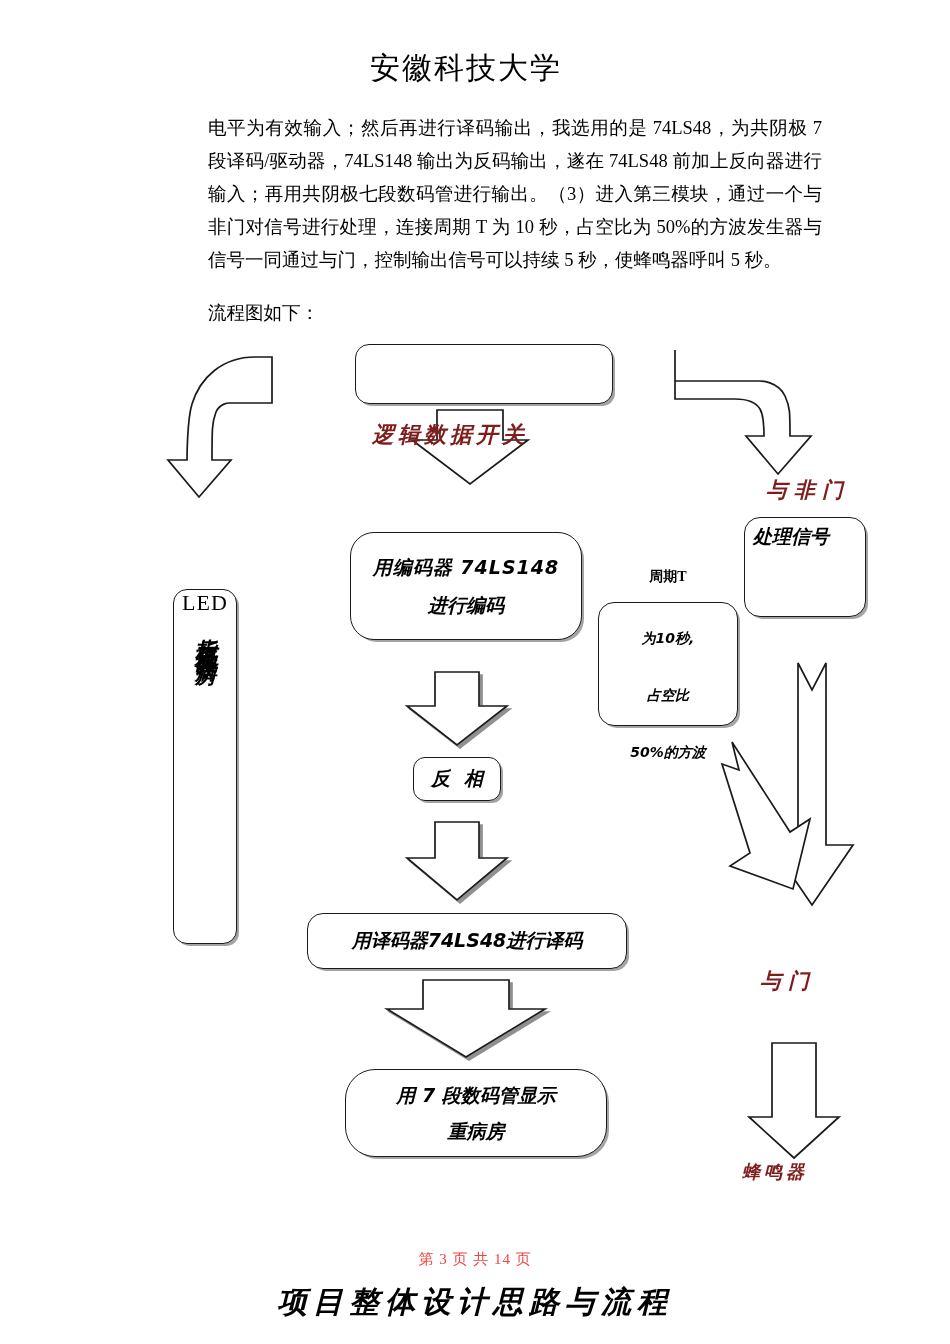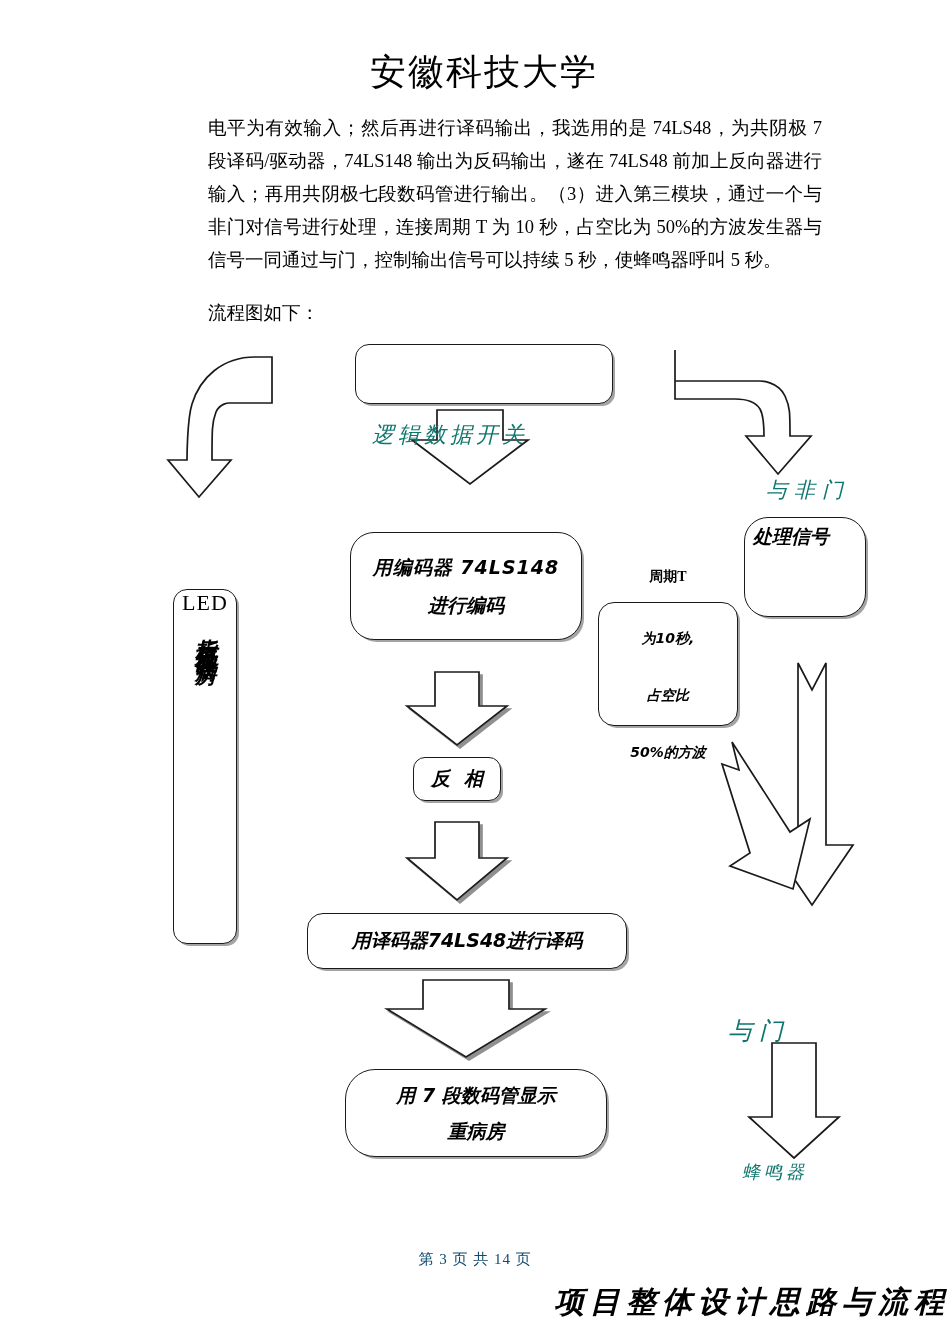--- a/index.html
+++ b/index.html
@@ -6,21 +6,21 @@
   body{
     width:950px;height:1344px;background:#ffffff;
     font-family:"Liberation Serif","DejaVu Serif",serif;
     color:#000;position:relative;overflow:hidden;
   }
   .page{position:relative;width:950px;height:1344px;}
 
   
   .doc-title{
     position:absolute;left:370px;top:48px;
-    font-size:36px;letter-spacing:2px;
+    font-size:30px;letter-spacing:2px;
     font-family:"DejaVu Serif","Liberation Serif",serif;
     white-space:nowrap;
   }
 
   
   .para{
     position:absolute;left:208px;width:614px;
     font-size:18.5px;line-height:33px;text-align:justify;
     font-family:"Liberation Serif","DejaVu Serif",serif;
   }
@@ -43,56 +43,56 @@
   }
   .box .line{white-space:nowrap;}
 
   #box-switch{left:355px;top:344px;width:258px;height:60px;border-radius:14px;}
   #box-encoder{left:350px;top:532px;width:232px;height:108px;border-radius:24px;font-size:19px;line-height:38px;}
   #box-encoder .l1{letter-spacing:1px;}
   #box-invert{left:413px;top:757px;width:88px;height:44px;border-radius:12px;font-size:19px;}
   #box-invert .line{letter-spacing:14px;padding-left:14px;}
   #box-decoder{left:307px;top:913px;width:320px;height:56px;border-radius:16px;font-size:19px;}
   #box-seg{left:345px;top:1069px;width:262px;height:88px;border-radius:30px;font-size:19px;line-height:36px;}
-  #box-signal{left:744px;top:517px;width:122px;height:100px;border-radius:24px;font-size:19px;
+  #box-signal{left:744px;top:517px;width:122px;height:100px;border-radius:16px;font-size:19px;
               align-items:flex-start;justify-content:flex-start;padding:6px 0 16px 8px;}
   #box-wave{left:598px;top:602px;width:140px;height:124px;border-radius:16px;
             font-size:14px;line-height:25px;font-weight:bold;gap:32px;}
   #box-wave .l1{font-style:normal;font-family:"Liberation Serif",serif;font-size:14px;margin-bottom:5px;}
   #box-led{left:173px;top:589px;width:64px;height:355px;border-radius:14px;
            justify-content:flex-start;}
   #box-led .led-cap{
     font-style:normal;font-weight:normal;font-size:22px;
     font-family:"Liberation Serif","DejaVu Serif",serif;letter-spacing:1px;
   }
   #box-led .vtext{
     margin-top:6px;font-size:21px;line-height:29px;
     writing-mode:vertical-rl;text-orientation:upright;
     letter-spacing:3px;
   }
 
   
   .dlabel{
     position:absolute;white-space:nowrap;
     font-family:"DejaVu Sans","Liberation Sans",sans-serif;
-    font-weight:normal;font-style:italic;color:#0f766e;
+    font-weight:bold;font-style:italic;color:#7f1d1d;
   }
   #lbl-switch{left:372px;top:420px;font-size:22px;letter-spacing:4px;}
   #lbl-nand{left:766px;top:476px;font-size:21px;letter-spacing:7px;}
-  #lbl-and{left:728px;top:967px;font-size:24px;letter-spacing:7px;margin-top:48px;}
+  #lbl-and{left:760px;top:967px;font-size:21px;letter-spacing:7px;}
   #lbl-buzzer{left:742px;top:1160px;font-size:18px;letter-spacing:4px;}
 
   
   .footer-page{
     position:absolute;left:0;top:1250px;width:950px;text-align:center;
     font-size:15px;font-family:"Liberation Serif","DejaVu Serif",serif;
-    letter-spacing:1px;color:#0c4a6e;
+    letter-spacing:1px;color:#ef4444;
   }
   .footer-title{
-    position:absolute;left:0;top:1282px;width:950px;text-align:right;
+    position:absolute;left:0;top:1282px;width:950px;text-align:center;
     font-size:30px;letter-spacing:6px;color:#000;
     font-family:"DejaVu Sans","Liberation Sans",sans-serif;
     font-weight:bold;font-style:italic;
   }
 </style>
 </head>
 <body>
 
 <div class="page">
 

